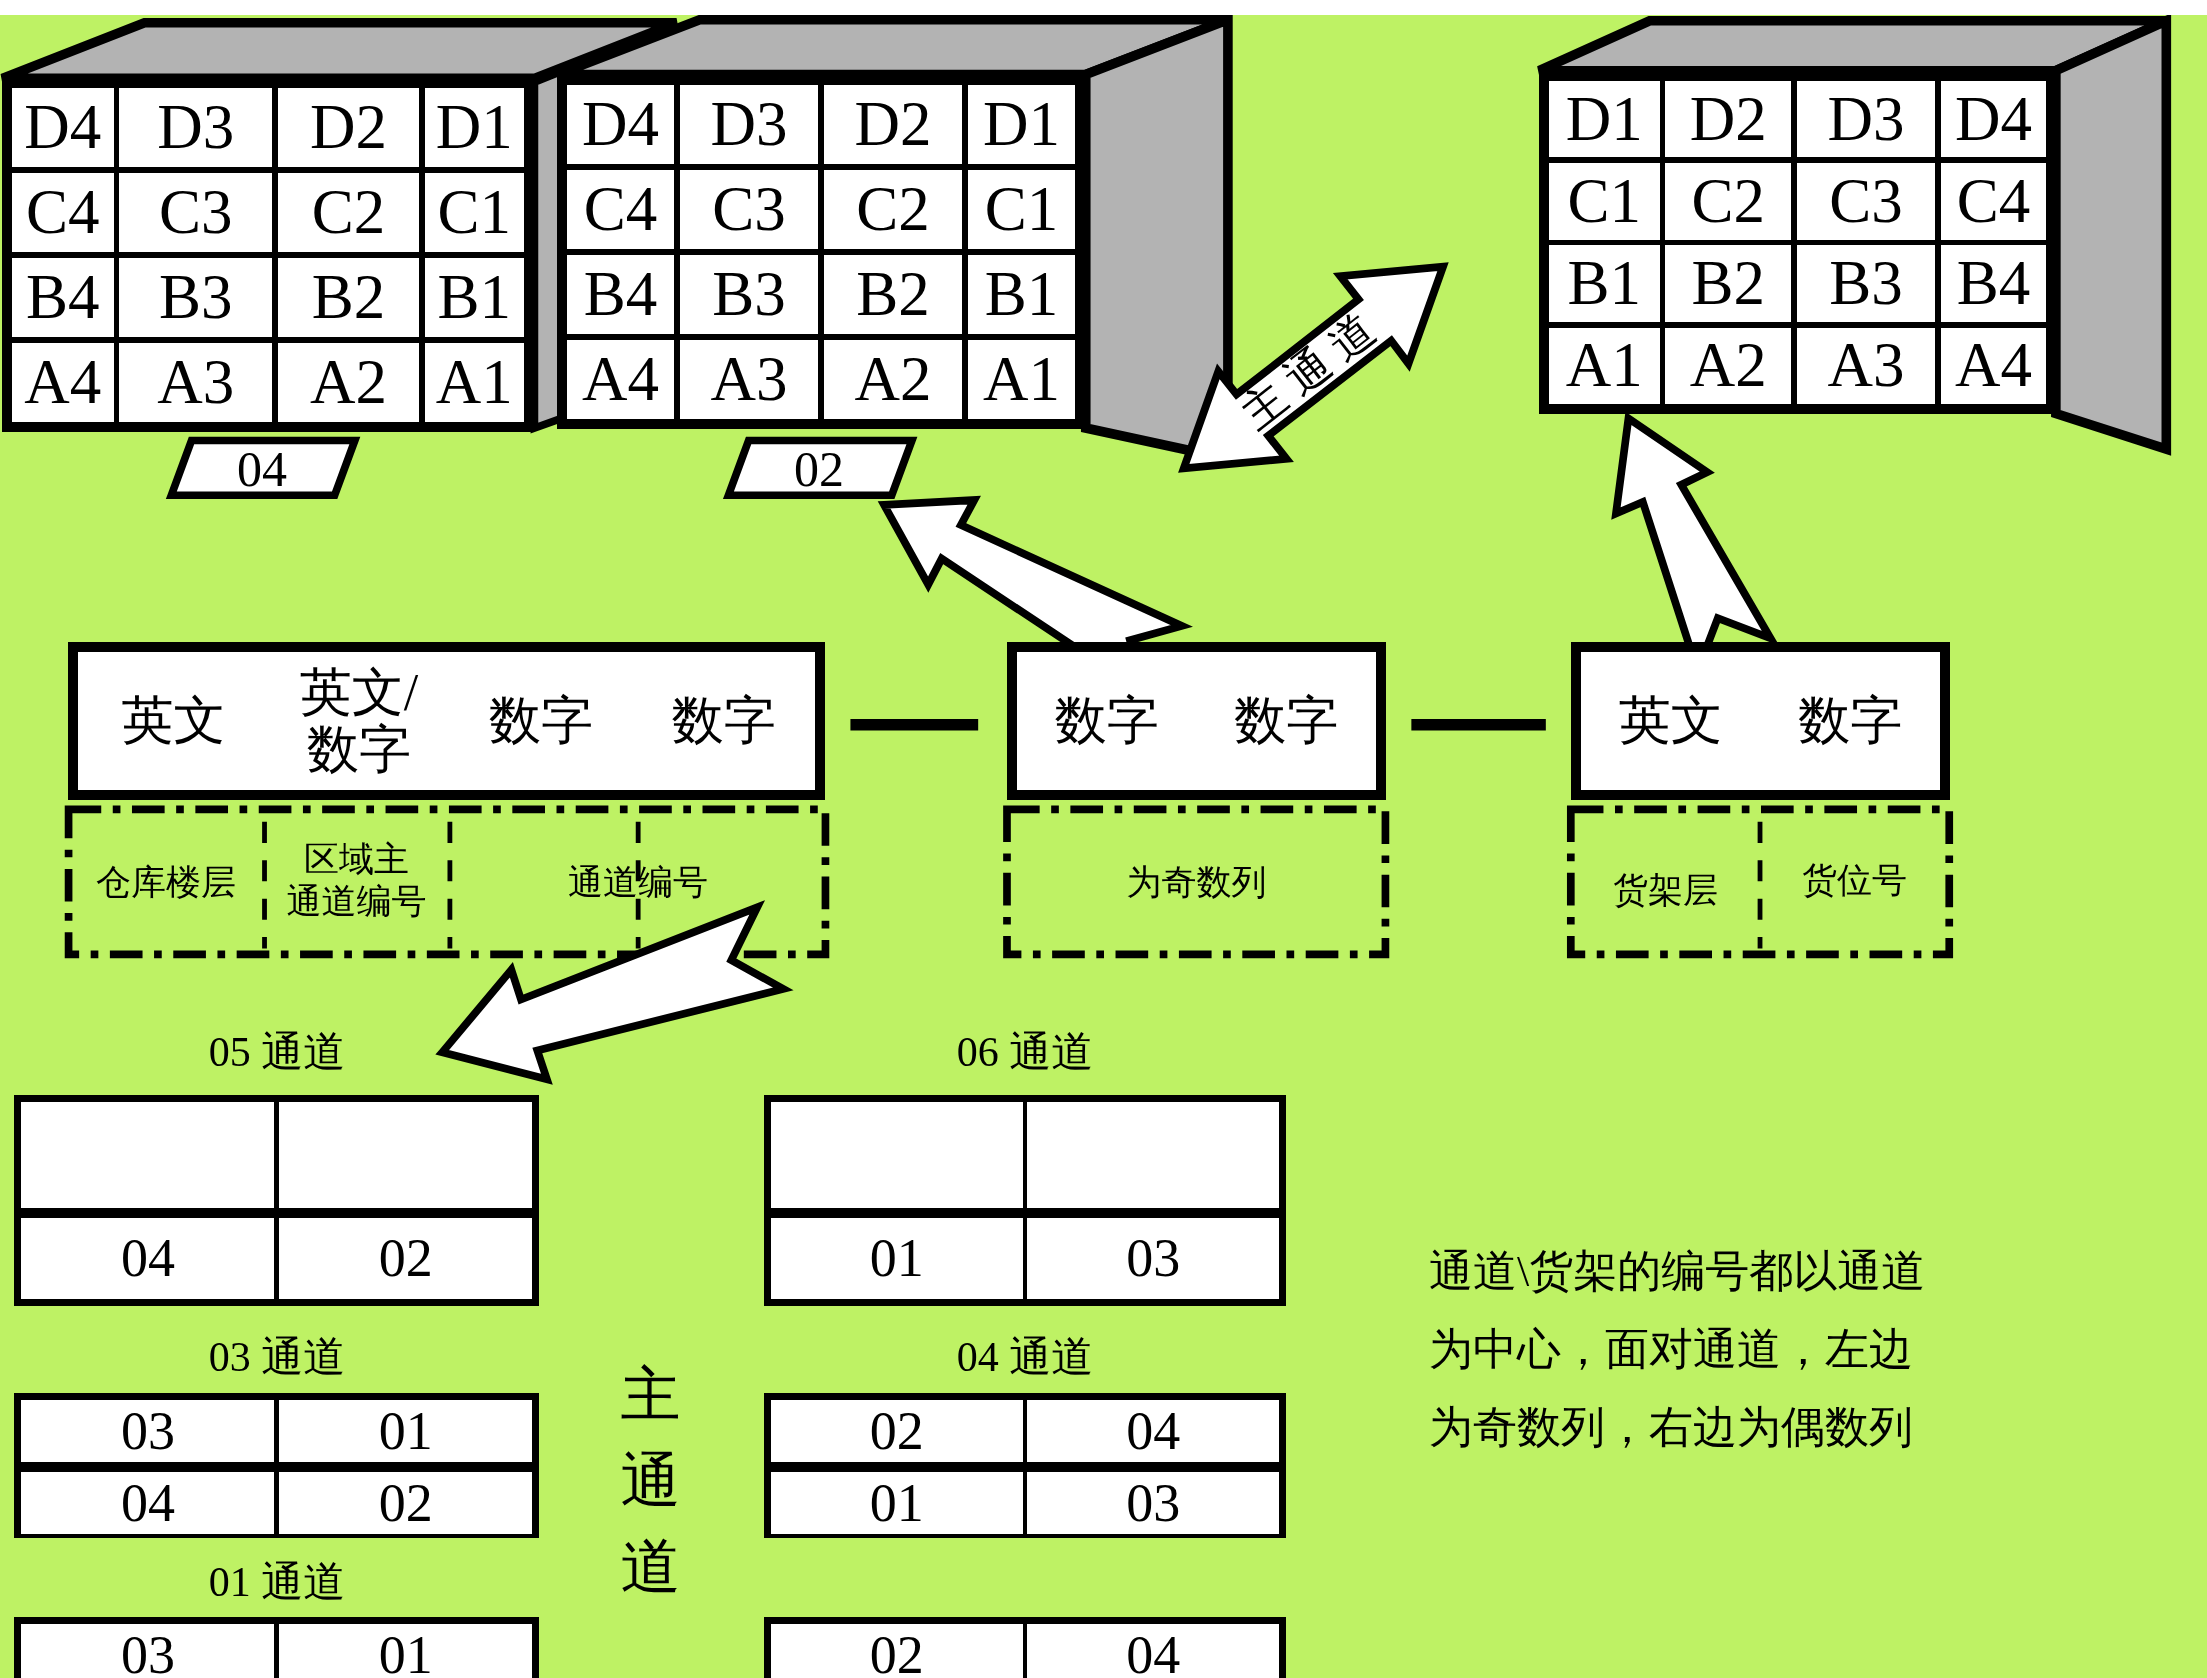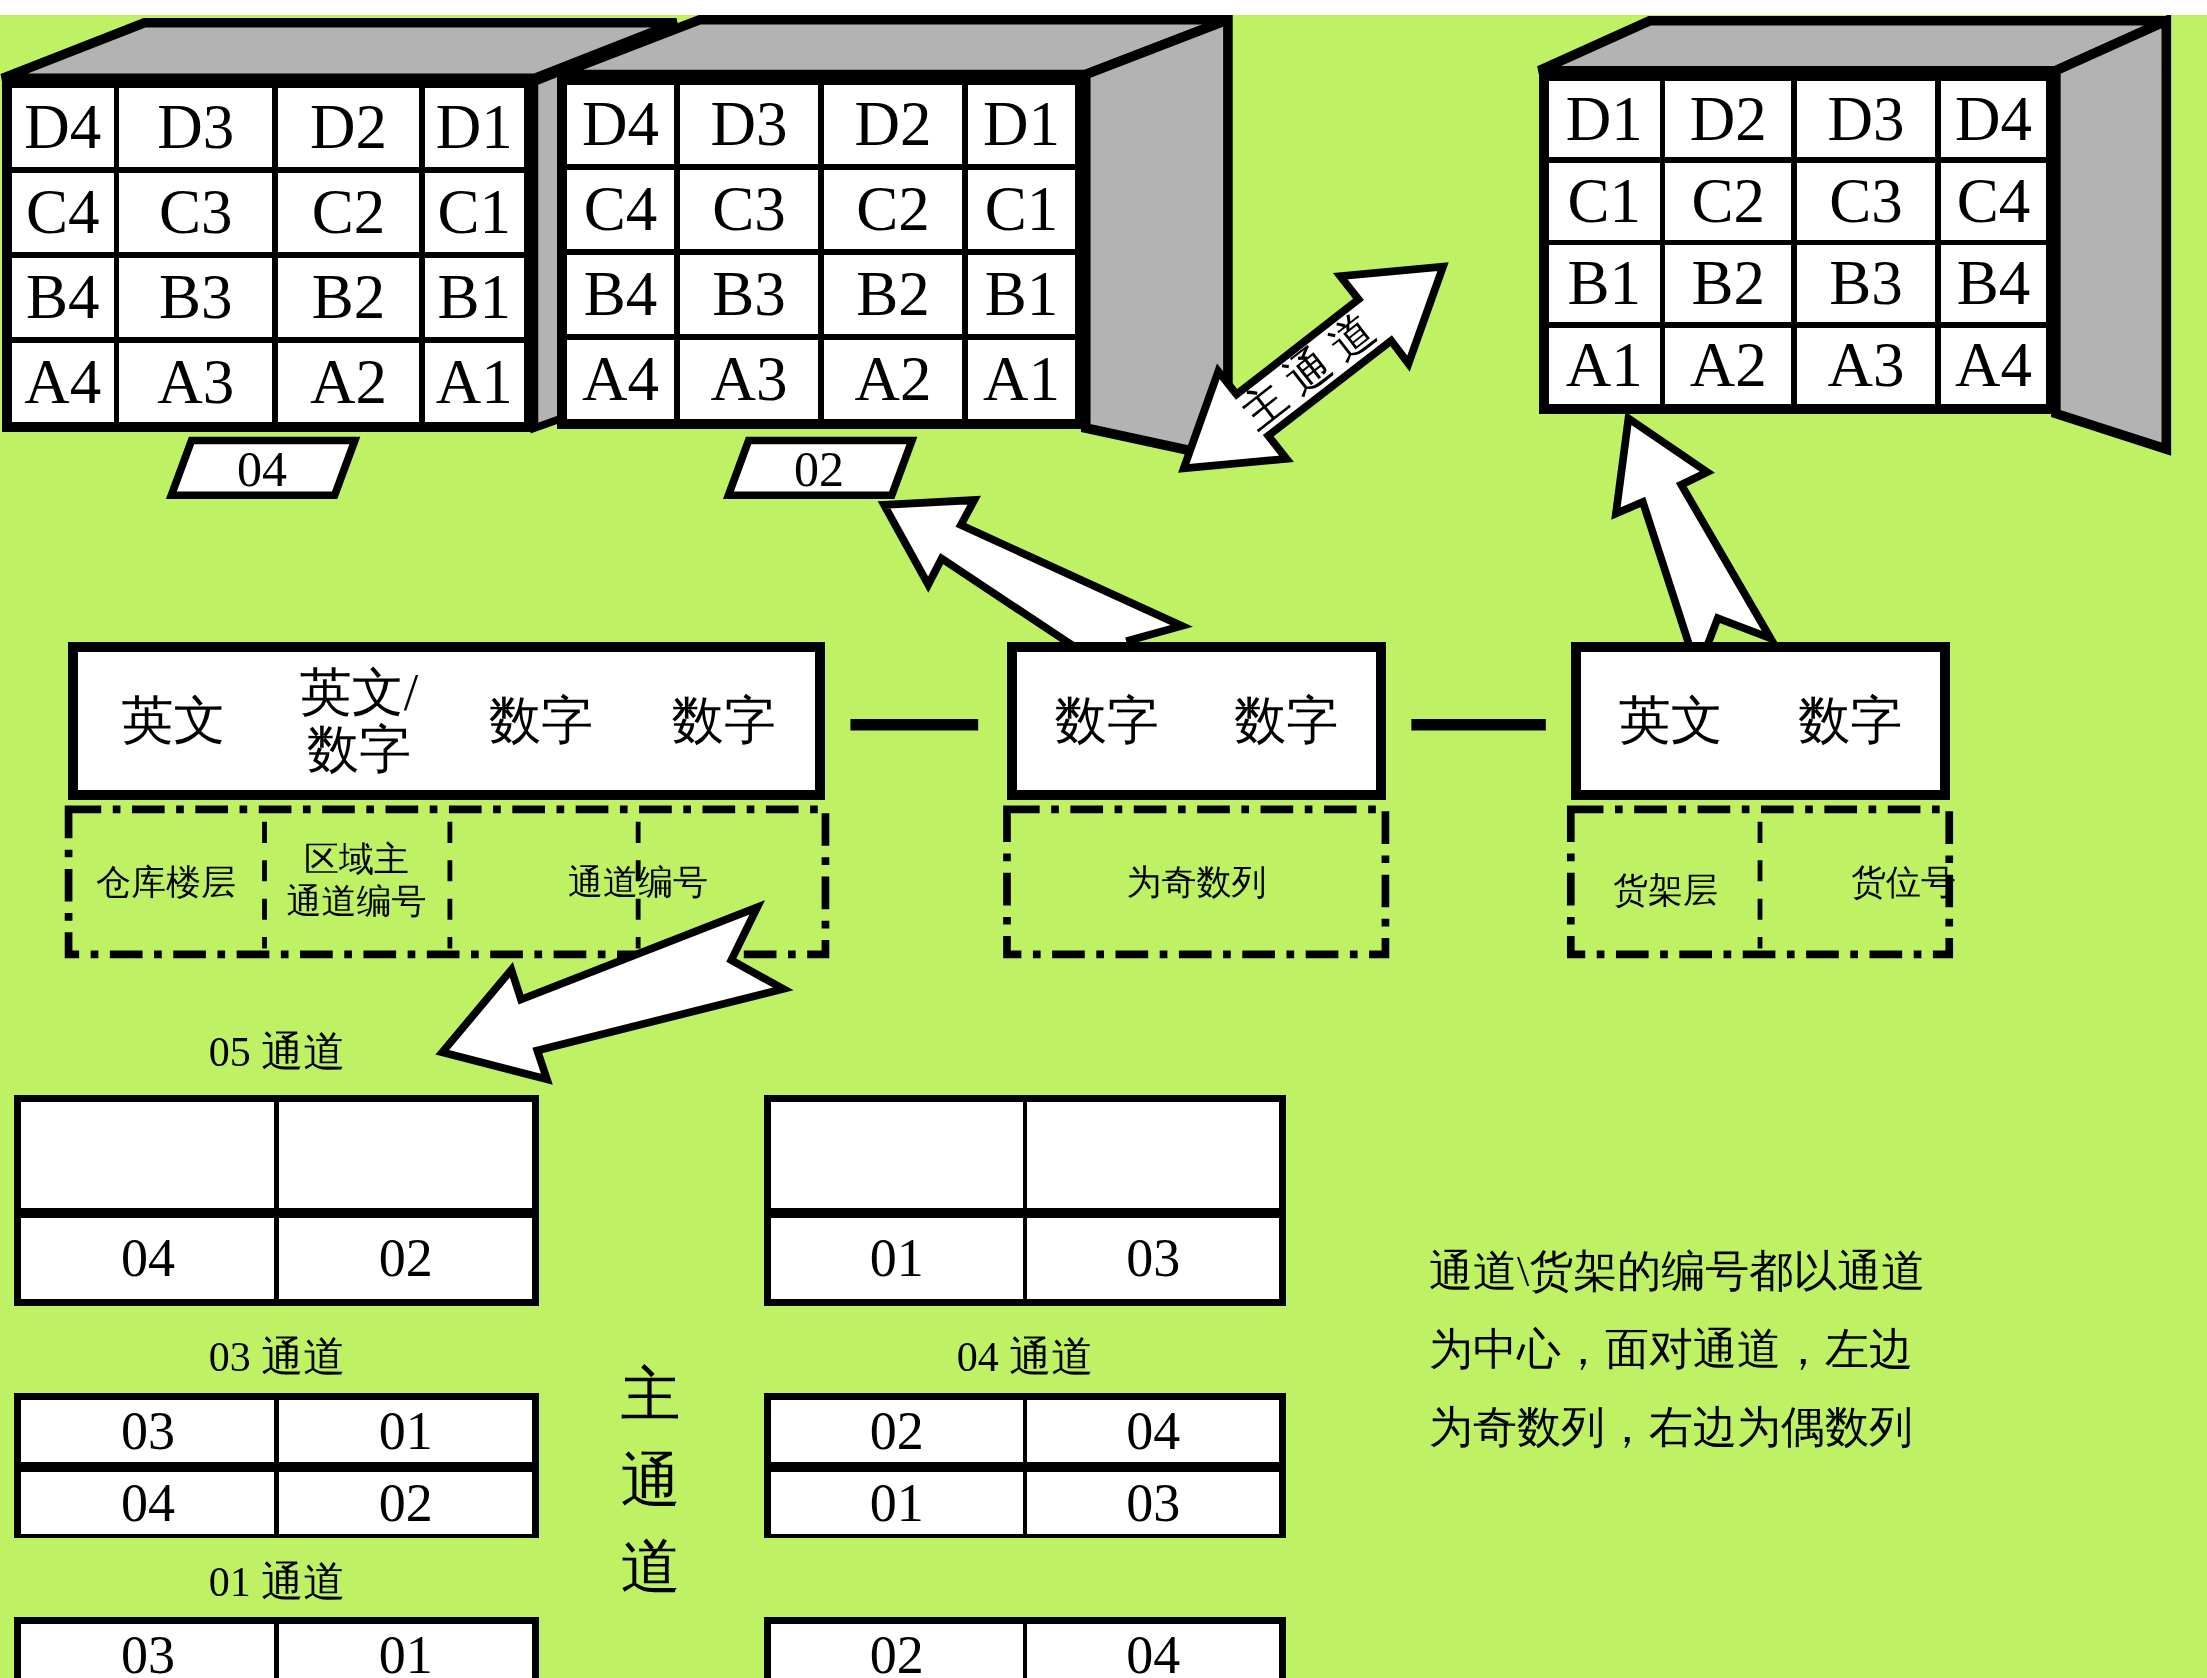--- a/index.html
+++ b/index.html
@@ -158,21 +158,21 @@
   </div>
 
   <div class="note-small" style="left:68px;top:847px;width:196px;text-align:center;">仓库楼层</div>
   <div class="note-small" style="left:264px;top:824px;width:185px;">
     <div>区域主</div>
     <div>通道编号</div>
   </div>
   <div class="note-small" style="left:450px;top:847px;width:376px;">通道编号</div>
   <div class="note-small" style="left:1007px;top:847px;width:379px;">为奇数列</div>
   <div class="note-small" style="left:1571px;top:855px;width:189px;">货架层</div>
-  <div class="note-small" style="left:1809px;top:847px;width:189px;">货位号</div>
+  <div class="note-small" style="left:1760px;top:847px;width:189px;font-family:Liberation Mono, monospace;">货位号</div>
 
   <div class="lbl" style="left:14.4px;top:1009px;width:525px;">05 通道</div>
   <div class="tbl abs" style="left:14.4px;top:1080px;width:525px;height:211px;grid-template-columns:1fr 1fr;grid-template-rows:1.3fr 1fr;">
     <div></div>
     <div></div>
     <div>04</div>
     <div>02</div>
   </div>
 
   <div class="lbl" style="left:14.4px;top:1314px;width:525px;">03 通道</div>
@@ -182,20 +182,21 @@
     <div>04</div>
     <div>02</div>
   </div>
 
   <div class="lbl" style="left:14.4px;top:1539px;width:525px;">01 通道</div>
   <div class="tbl abs" style="left:14.4px;top:1602px;width:525px;height:76px;grid-template-columns:1fr 1fr;">
     <div>03</div>
     <div>01</div>
   </div>
 
+  <div class="lbl" style="left:764px;top:1009px;width:522px;">06 通道</div>
   <div class="tbl abs" style="left:764px;top:1080px;width:522px;height:211px;grid-template-columns:1fr 1fr;grid-template-rows:1.3fr 1fr;">
     <div></div>
     <div></div>
     <div>01</div>
     <div>03</div>
   </div>
 
   <div class="lbl" style="left:764px;top:1314px;width:522px;">04 通道</div>
   <div class="tbl abs" style="left:764px;top:1378px;width:522px;height:145px;grid-template-columns:1fr 1fr;grid-template-rows:1fr 1fr;">
     <div>02</div>

